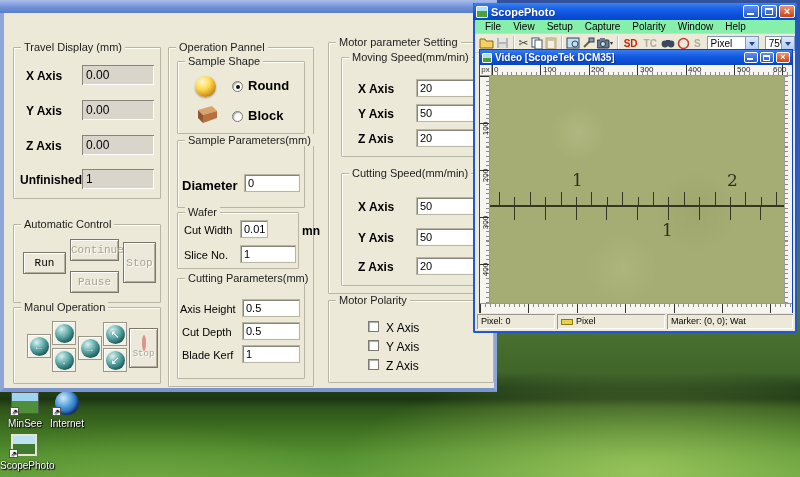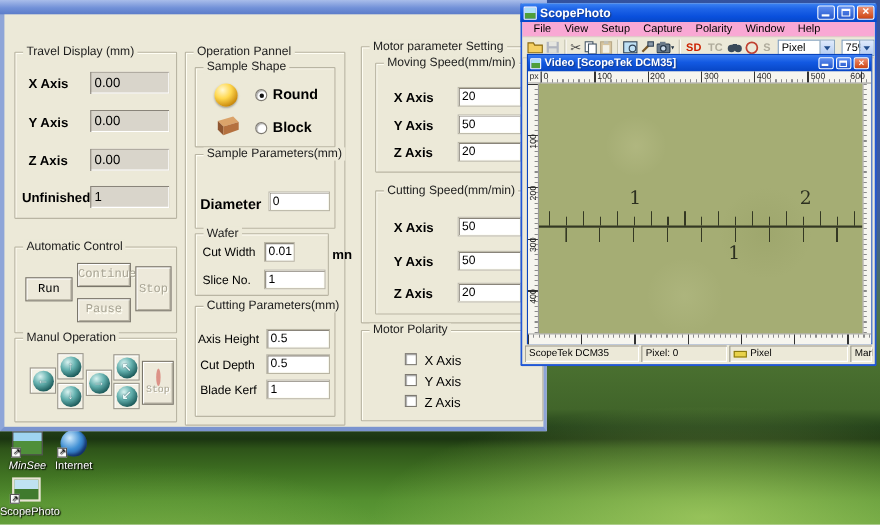--- a/index.html
+++ b/index.html
@@ -100,21 +100,21 @@
   .win-btns { display:flex; gap:2px; flex:none; }
   .win-btn { width:16px; height:13px; border:1px solid #fff; border-radius:2px; position:relative;
              background:linear-gradient(180deg,#5f8ef0,#2558cc); cursor:pointer; }
   .win-btn.close { background:linear-gradient(180deg,#ef9070,#cc4412); }
   .win-btn .g-min { position:absolute; left:3px; bottom:2px; width:7px; height:2px; background:#fff; }
   .win-btn .g-max { position:absolute; left:3px; top:2px; width:8px; height:7px;
                     border:1px solid #fff; border-top:2px solid #fff; }
   .win-btn .g-x { position:absolute; left:0; top:-1px; width:100%; text-align:center;
                   color:#fff; font-size:11px; font-weight:bold; line-height:13px; }
 
-  .sp-menubar { position:absolute; left:0; right:0; top:17px; height:14px; background:#f9a8d4;
+  .sp-menubar { position:absolute; left:0; right:0; top:17px; height:14px; background:#86efac;
     border-bottom:1px solid #d8d4c4; display:flex; align-items:center; padding-left:4px; }
   .menu-item { font-size:10px; padding:0 6px; cursor:pointer; }
 
   .sp-toolbar { position:absolute; left:0; right:0; top:31px; height:19px; background:#ece9d8;
     border-bottom:1px solid #cfcbba; display:flex; align-items:center; padding-left:4px; gap:2px; }
   .tb-ico { width:17px; height:16px; display:flex; align-items:center; justify-content:center; cursor:pointer; }
   .tb-ico.disabled { opacity:.4; cursor:default; }
   .tb-sep { width:1px; height:14px; background:#c4c0ae; margin:0 2px; box-shadow:1px 0 0 #fff; }
   .tb-text { font-size:10px; font-weight:bold; padding:0 2px; cursor:pointer; }
   .combo { height:15px; background:#fff; border:1px solid #7f9db9; display:flex; align-items:center;
@@ -183,21 +183,21 @@
                  margin-right:3px; vertical-align:middle; }
 
   
   svg { display:block; }
 </style>
 </head>
 <body>
 
 <div class="desktop">
 
-  <div class="desk-icon" style="left:1px; top:388px;font-style:italic;">
+  <div class="desk-icon" style="left:1px; top:388px;">
     <div class="ico"><span class="ico-img"></span>
       <span class="shortcut-badge">↗</span></div>
     <div>MinSee</div>
   </div>
   <div class="desk-icon" style="left:43px; top:388px;">
     <div class="ico"><span class="ico-globe"></span>
       <span class="shortcut-badge">↗</span></div>
     <div>Internet</div>
   </div>
   <div class="desk-icon" style="left:0px; top:430px;">
@@ -483,20 +483,19 @@
           <span class="scale-num" style="left:237px; top:94px;">2</span>
           <span class="scale-num" style="left:172px; top:144px;">1</span>
         </div>
         <div class="r-ruler"></div>
       </div>
 
       <div class="b-ruler"></div>
     </div>
 
     <div class="sp-statusbar">
-      <span class="sb-panel" style="width:104px;">ScopeTek DCM35</span>
       <span class="sb-panel" style="width:78px;">Pixel: 0</span>
       <span class="sb-panel" style="width:108px;"><span class="sb-unit-ico"></span><span>Pixel</span></span>
       <span class="sb-panel" style="flex:1;">Marker: (0, 0); Wat</span>
     </div>
   </div>
 
 </div>
 
 </body></html>

